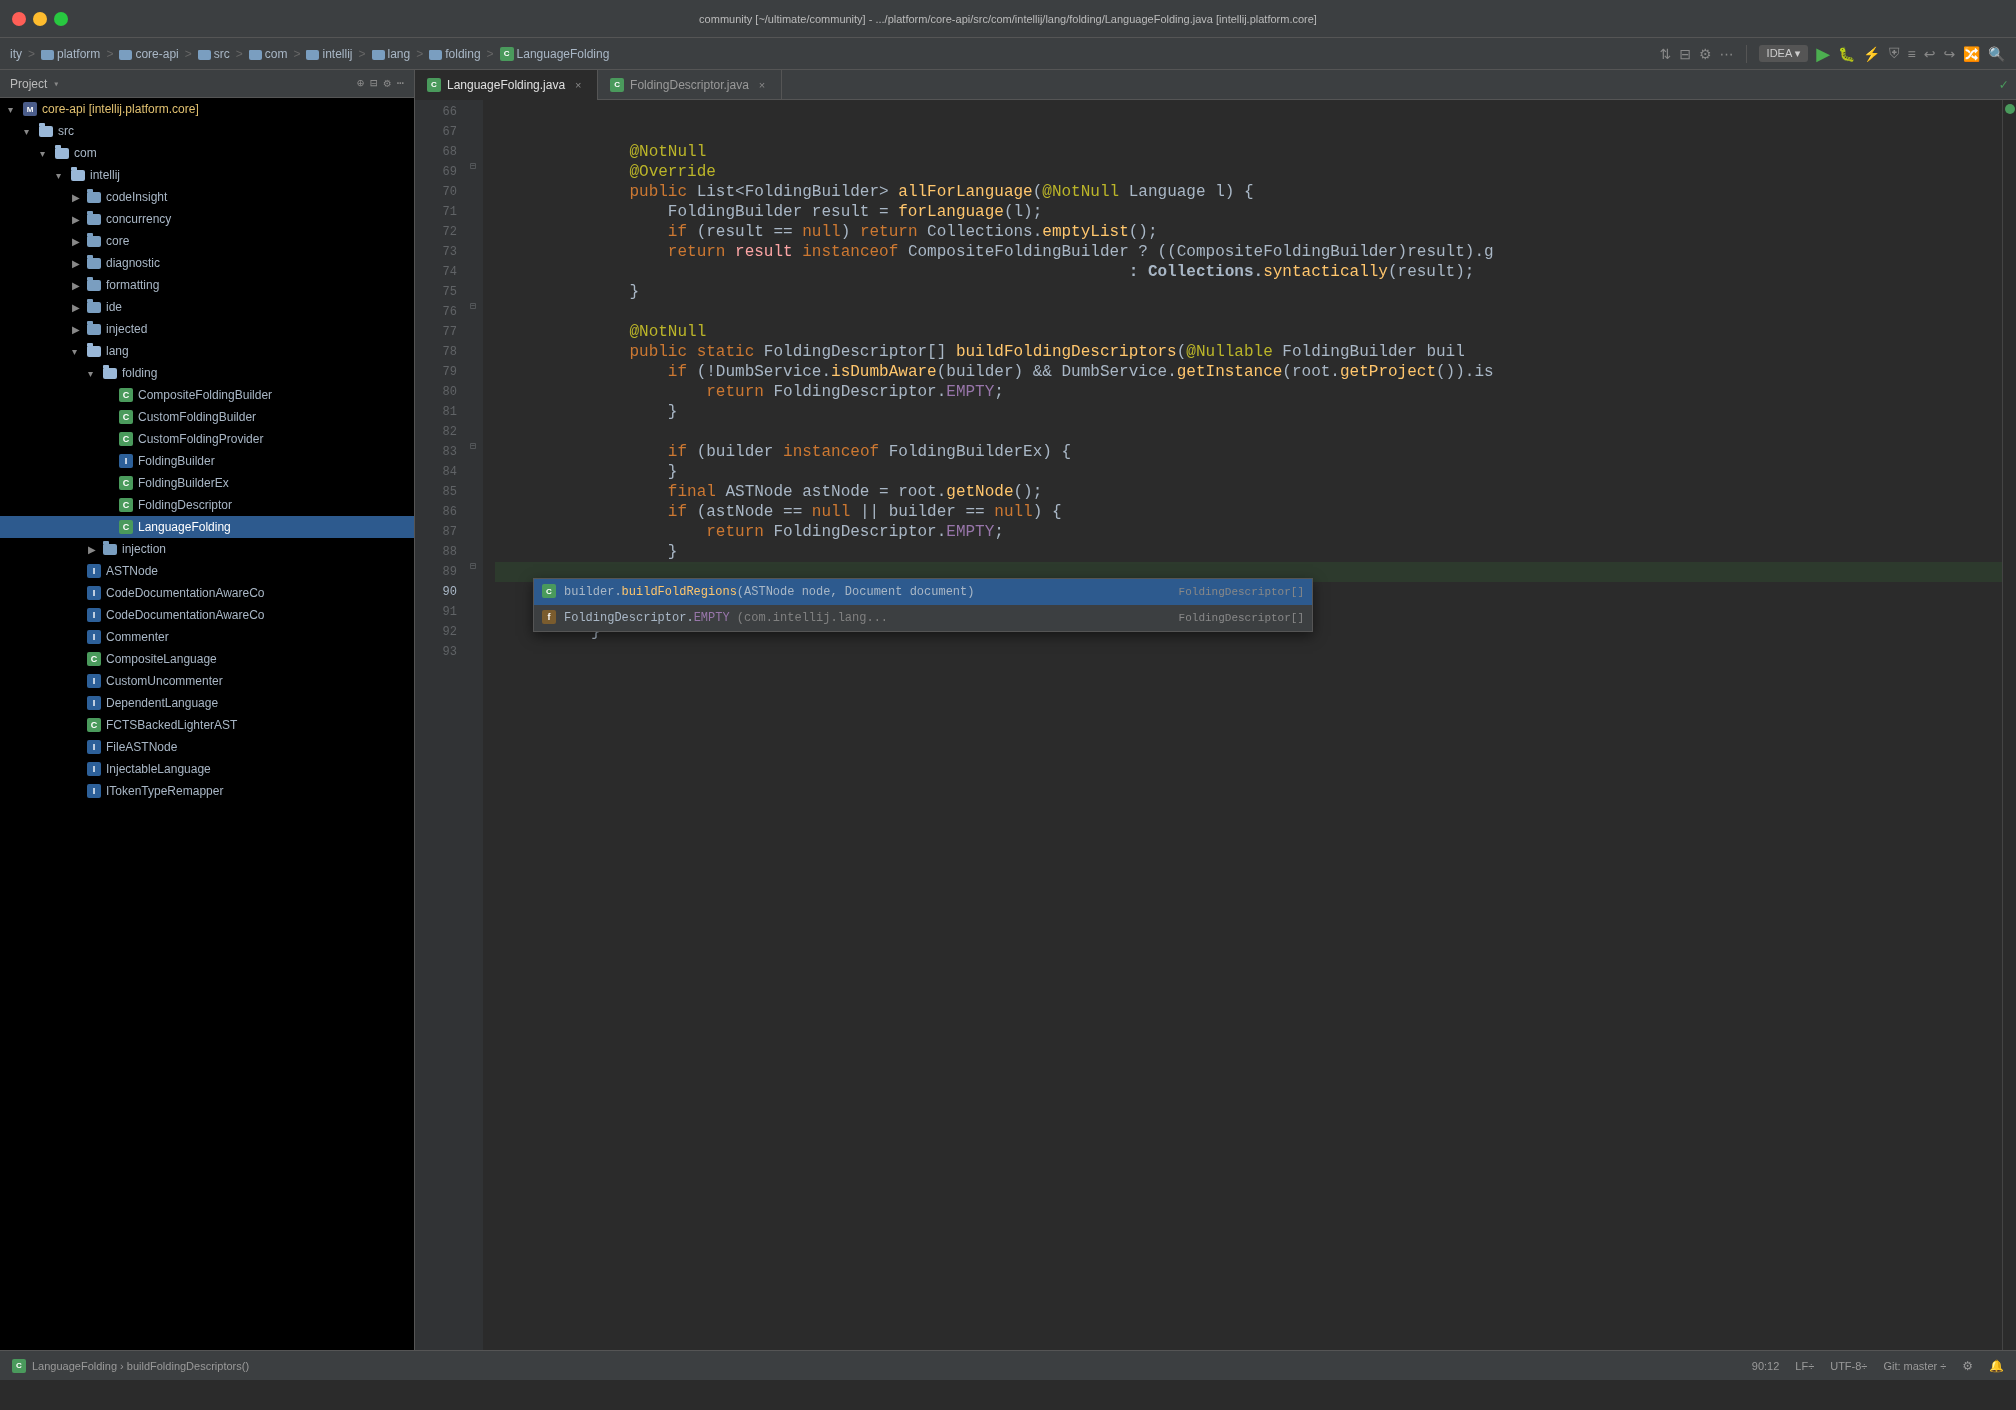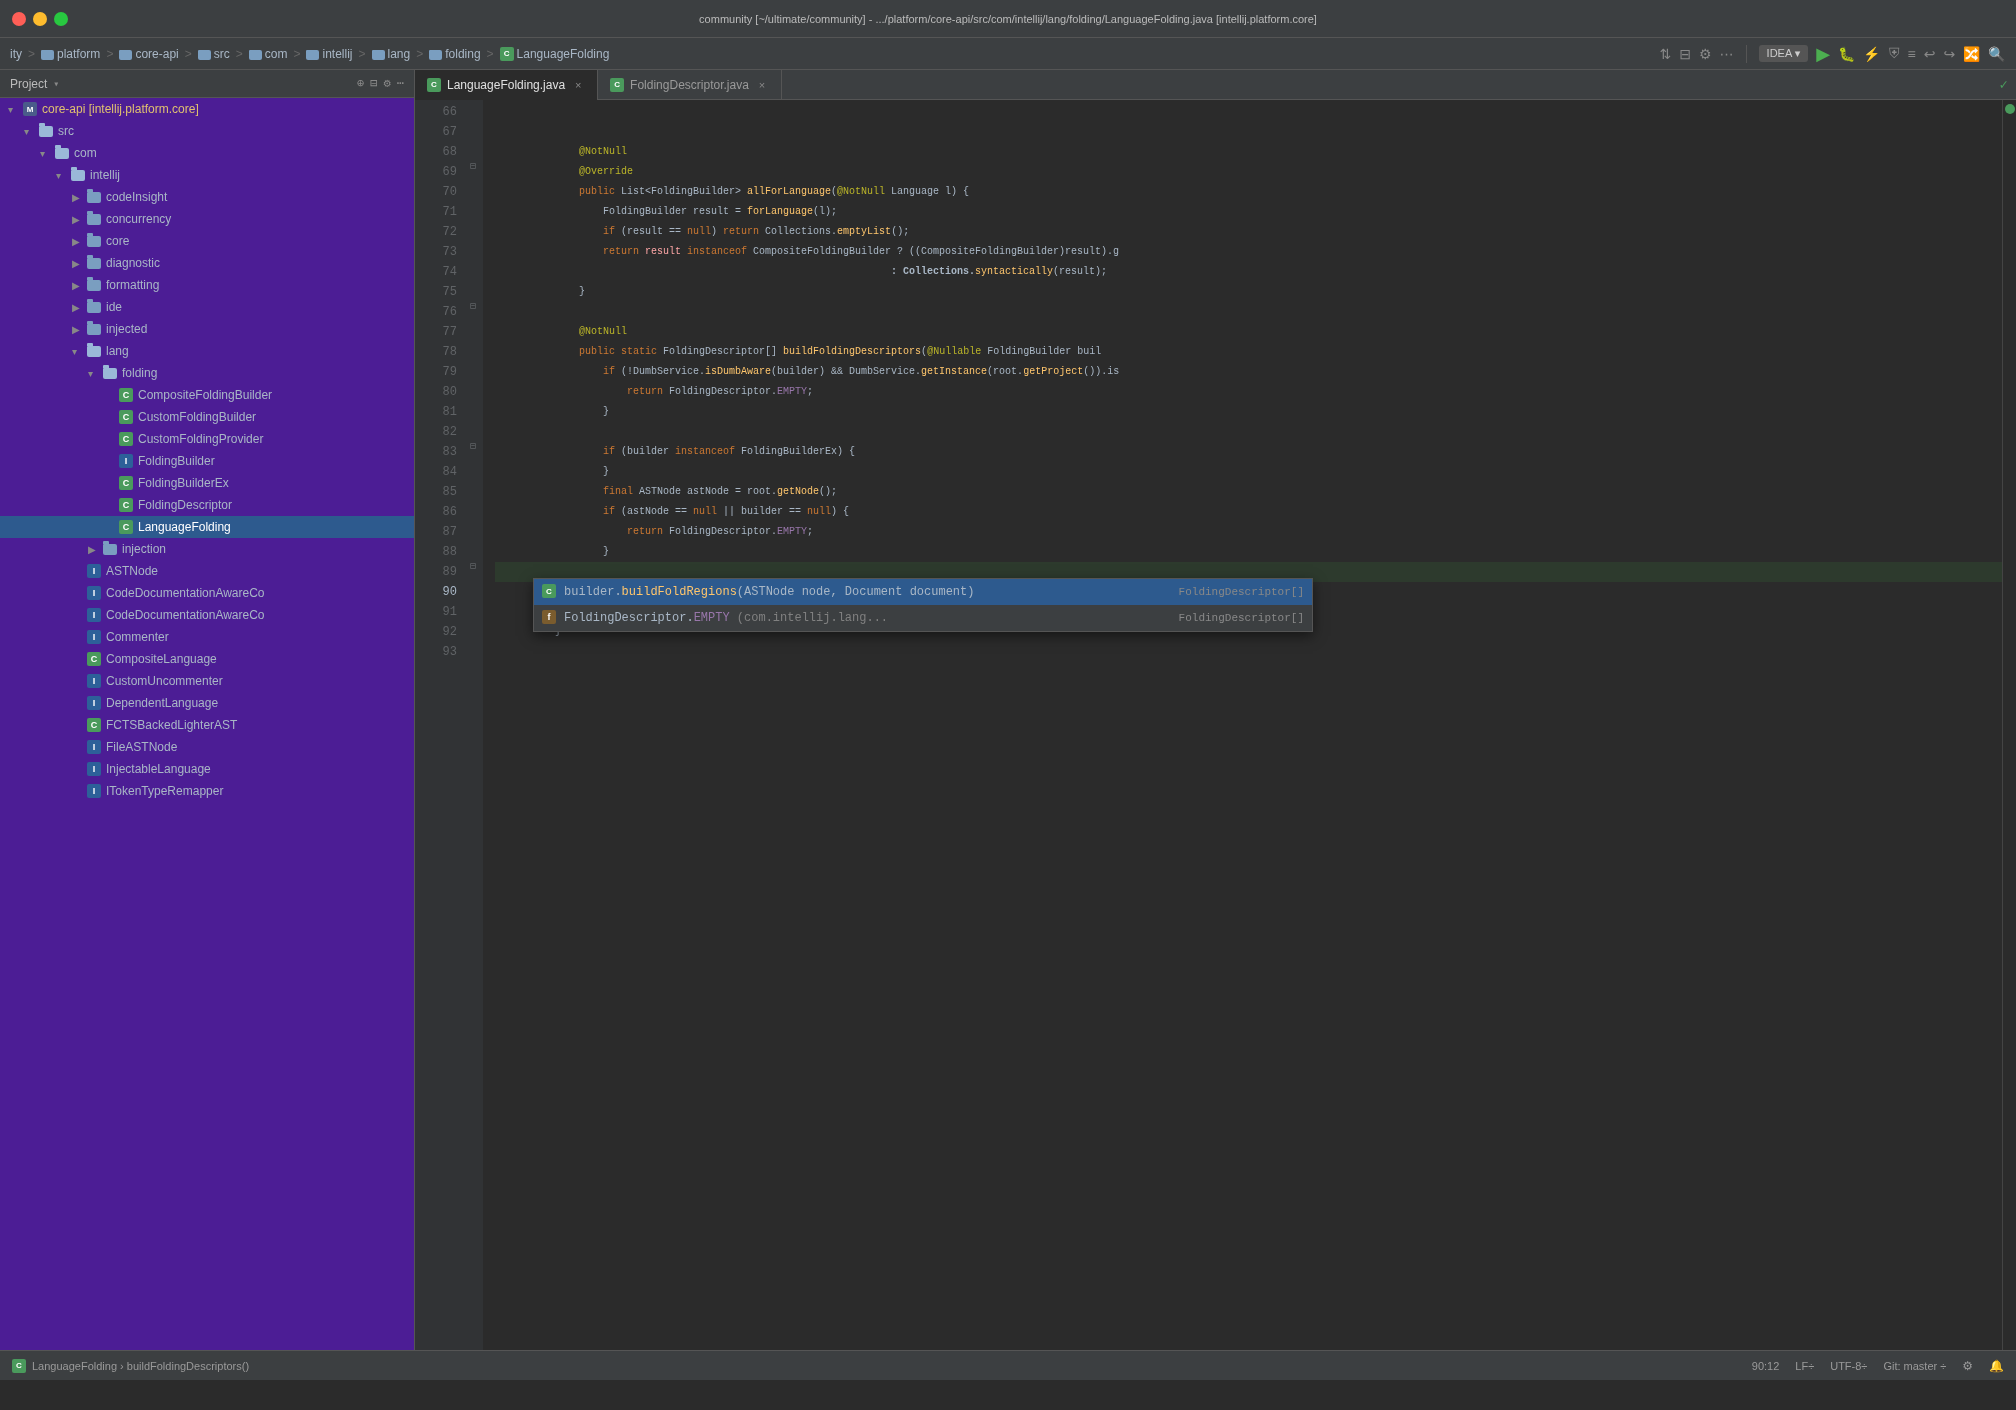--- a/index.html
+++ b/index.html
@@ -64,21 +64,21 @@
 
     
     #main {
       display: flex;
       height: calc(1410px - 38px - 32px - 30px - 30px);
     }
 
     
     #sidebar {
       width: 415px;
-      background: #4c1d95;
+      background: #000000;
       border-right: 1px solid #555;
       overflow-y: auto;
       flex-shrink: 0;
     }
     #sidebar-header {
       display: flex;
       align-items: center;
       justify-content: space-between;
       padding: 6px 10px;
       border-bottom: 1px solid #555;
@@ -254,21 +254,21 @@
     #code-content {
       flex: 1;
       padding: 2px 0 0 12px;
       overflow: hidden;
       position: relative;
     }
 
     .code-line {
       height: 20px;
       line-height: 20px;
-      font-size: 10px;
+      font-size: 16px;
       white-space: pre;
       position: relative;
     }
 
     
     .kw { color: #cc7832; }
     .ann { color: #bbb529; }
     .type { color: #a9b7c6; }
     .method { color: #ffc66d; }
 

